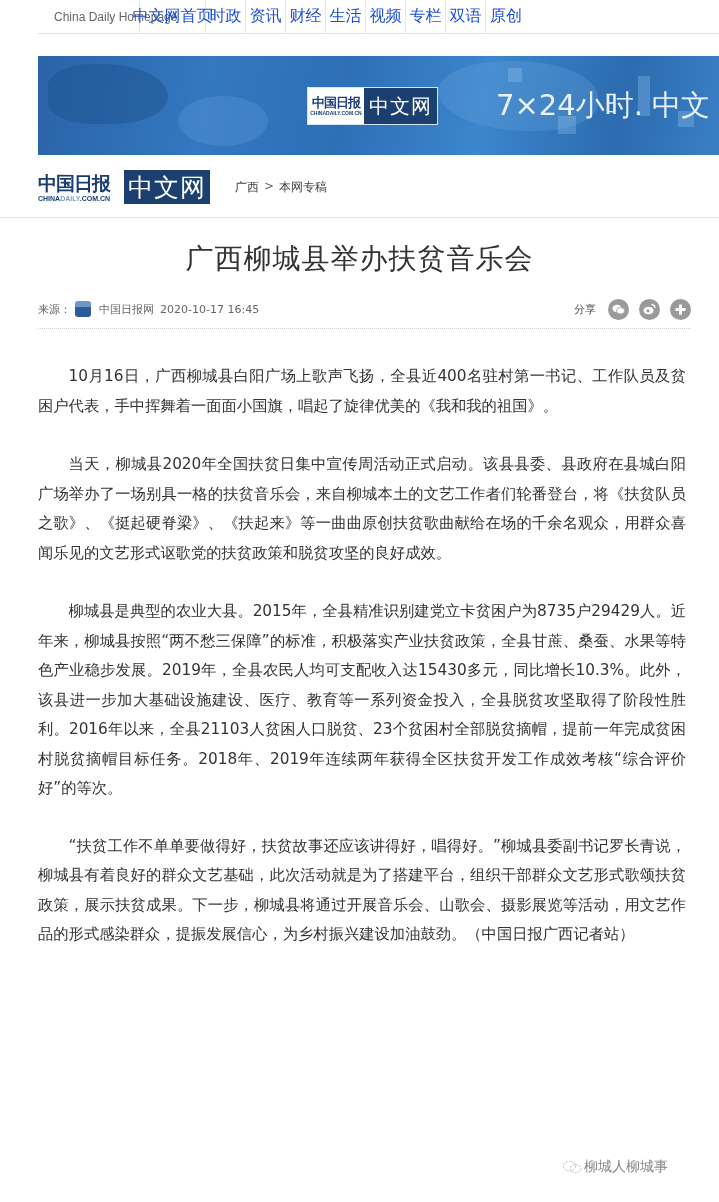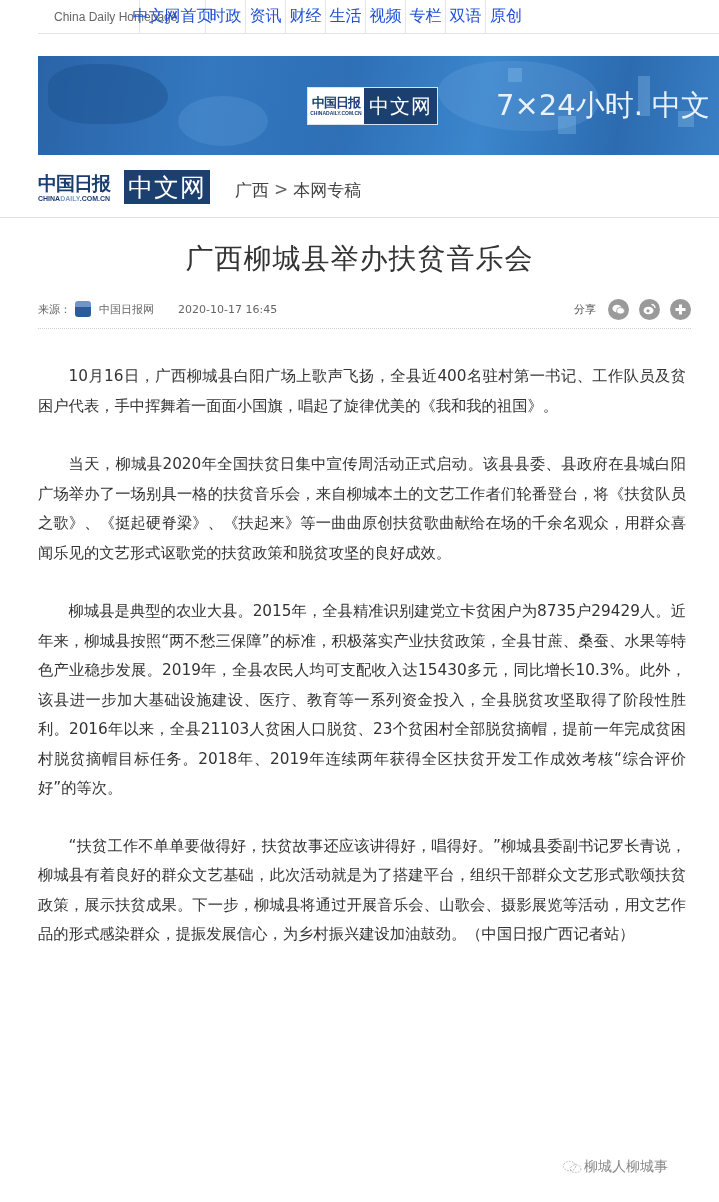--- a/index.html
+++ b/index.html
@@ -30,32 +30,32 @@
   .banner-slogan { position: absolute; left: 458px; top: 30px; color: #e9f2fb; font-size: 29px; white-space: nowrap; font-family: "DejaVu Sans", sans-serif; }
 
   
   .siteheader { position: absolute; left: 0; top: 160px; width: 719px; height: 58px; border-bottom: 1px solid #e0e0e0; }
   .site-logo { position: absolute; left: 38px; top: 10px; height: 34px; display: flex; align-items: stretch; }
   .site-logo .cn { width: 86px; display: flex; flex-direction: column; align-items: flex-start; justify-content: center; }
   .site-logo .cn .big { font-family: "DejaVu Serif", serif; font-weight: bold; font-size: 19px; color: #1a3d72; letter-spacing: -1px; line-height: 22px; }
   .site-logo .cn .small { font-family: "Liberation Sans", sans-serif; font-size: 7px; font-weight: bold; color: #1a3d72; line-height: 9px; }
   .site-logo .cn .small .mid { color: #7c9cc4; }
   .site-logo .zh { background: #1b3f6e; color: #fff; font-family: "DejaVu Serif", serif; font-size: 25px; padding: 0 4px; display: flex; align-items: center; letter-spacing: 1px; }
-  .breadcrumb { position: absolute; left: 235px; top: 19px; font-size: 17px; color: #444; display: flex; gap: 5px; }
+  .breadcrumb { position: absolute; left: 235px; top: 19px; font-size: 12px; color: #444; display: flex; gap: 5px; }
   .breadcrumb .crumb { cursor: pointer; }
   .breadcrumb .sep { color: #666; }
 
   
   .article-title { position: absolute; left: 0; top: 240px; width: 719px; text-align: center; font-size: 28px; color: #333; letter-spacing: 1px; font-weight: normal; font-family: Liberation Serif, serif; }
 
   
   .meta { position: absolute; left: 38px; top: 298px; width: 653px; height: 22px; display: flex; align-items: center; font-size: 11px; color: #666; }
   .meta .src-label { color: #666; }
   .meta .src-icon { width: 16px; height: 16px; border-radius: 3px; background: linear-gradient(#6f96c8 0 40%, #2b5c9a 40% 100%); margin: 0 8px 0 4px; }
-  .meta .src-name { margin-right: 24px; }
+  .meta .src-name { margin-right: 6px; }
   .meta .share { margin-left: auto; display: flex; align-items: center; gap: 10px; }
   .meta .share-label { color: #555; margin-right: 2px; }
   .meta .share-btn { width: 21px; height: 21px; border-radius: 50%; background: #9a9a9a; display: flex; align-items: center; justify-content: center; color: #fff; font-size: 13px; font-weight: bold; cursor: pointer; }
   .meta .share-btn svg { display: block; }
   .meta-divider { position: absolute; left: 38px; top: 328px; width: 653px; border-top: 1px dotted #cfcfcf; }
 
   
   .article-body { position: absolute; left: 38px; top: 362px; width: 648px; }
   .article-body p { font-size: 15.3px; line-height: 29.5px; color: #333; text-indent: 2em; margin-bottom: 29px; text-align: justify; }
   .article-body p:nth-child(3) { margin-bottom: 28px; }

